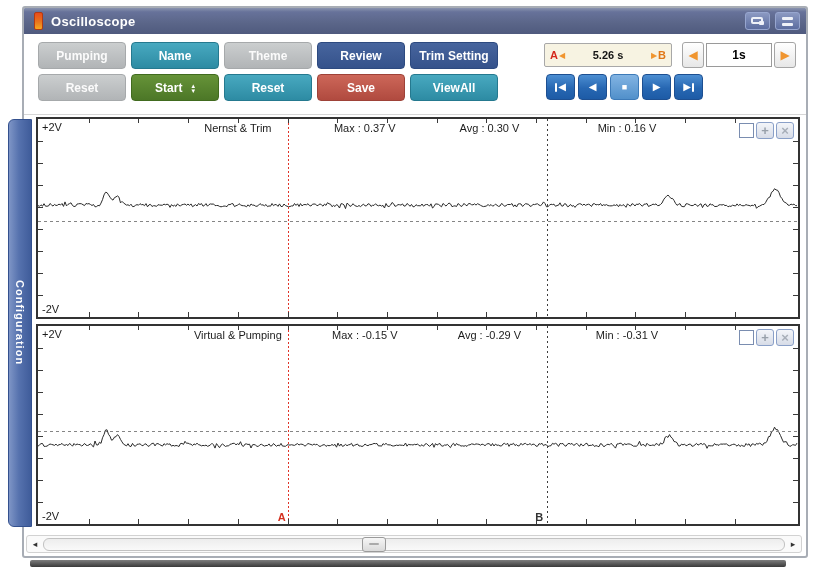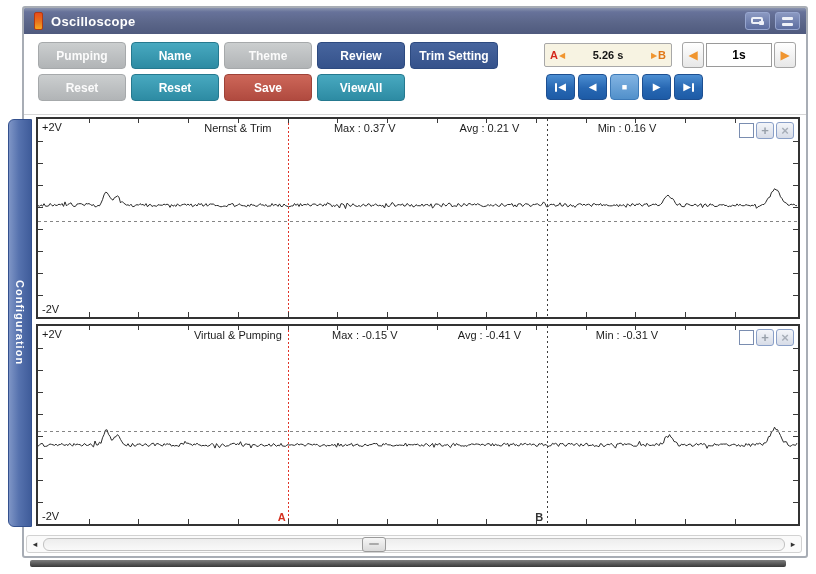--- a/index.html
+++ b/index.html
@@ -125,20 +125,27 @@
 
   <div class="toolbar">
     <div class="btn-grid">
       <button class="tbtn gray">Pumping</button>
       <button class="tbtn teal">Name</button>
       <button class="tbtn gray">Theme</button>
       <button class="tbtn navy">Review</button>
       <button class="tbtn navy">Trim Setting</button>
 
       <button class="tbtn gray">Reset</button>
+      <button class="tbtn green">
+        <span>Start</span>
+        <span class="start-spin">
+          <span>▴</span>
+          <span>▾</span>
+        </span>
+      </button>
       <button class="tbtn teal">Reset</button>
       <button class="tbtn red">Save</button>
       <button class="tbtn teal">ViewAll</button>
     </div>
 
     <div class="right-controls">
       <div class="ab-row">
         <div class="ab-box">
           <span class="grp">
             <span class="a-lbl">A</span>
@@ -185,21 +192,21 @@
         <svg class="wave" xmlns="http://www.w3.org/2000/svg" preserveAspectRatio="none" viewBox="0 0 760 198">
             <path d="M0.0,86.6 L1.5,87.3 L3.0,85.8 L4.5,87.2 L6.0,84.7 L7.5,87.2 L9.0,87.2 L10.5,87.0 L12.0,84.5 L13.5,85.9 L15.0,87.1 L16.5,85.4 L18.0,86.5 L19.5,86.2 L21.0,85.1 L22.5,86.0 L24.0,84.5 L25.5,87.4 L27.0,82.9 L28.5,86.9 L30.0,85.4 L31.5,84.6 L33.0,83.8 L34.5,86.5 L36.0,87.5 L37.5,87.3 L39.0,85.1 L40.5,84.8 L42.0,84.6 L43.5,84.8 L45.0,85.7 L46.5,86.6 L48.0,84.5 L49.5,84.9 L51.0,84.6 L52.5,85.5 L54.0,86.5 L55.5,85.5 L57.0,87.8 L58.5,87.6 L60.0,86.4 L61.5,86.8 L63.0,84.1 L64.5,80.7 L66.0,75.9 L67.5,73.3 L69.0,73.6 L70.5,75.8 L72.0,78.2 L73.5,80.2 L75.0,81.1 L76.5,78.6 L78.0,77.9 L79.5,76.9 L81.0,78.2 L82.5,83.9 L84.0,82.4 L85.5,83.9 L87.0,85.0 L88.5,86.1 L90.0,85.8 L91.5,86.7 L93.0,85.2 L94.5,87.6 L96.0,87.5 L97.5,86.3 L99.0,85.6 L100.5,86.2 L102.0,84.7 L103.5,85.7 L105.0,85.5 L106.5,86.7 L108.0,84.6 L109.5,87.8 L111.0,85.8 L112.5,85.4 L114.0,87.5 L115.5,86.7 L117.0,86.8 L118.5,87.4 L120.0,85.7 L121.5,86.0 L123.0,86.2 L124.5,86.2 L126.0,85.1 L127.5,85.8 L129.0,85.2 L130.5,85.7 L132.0,88.4 L133.5,85.6 L135.0,87.2 L136.5,86.2 L138.0,87.4 L139.5,84.8 L141.0,86.6 L142.5,86.8 L144.0,85.7 L145.5,85.4 L147.0,85.0 L148.5,86.3 L150.0,85.0 L151.5,86.4 L153.0,84.9 L154.5,87.7 L156.0,86.7 L157.5,85.6 L159.0,87.0 L160.5,84.5 L162.0,85.6 L163.5,84.6 L165.0,87.2 L166.5,86.4 L168.0,84.6 L169.5,87.2 L171.0,85.6 L172.5,84.9 L174.0,85.2 L175.5,84.9 L177.0,86.6 L178.5,86.5 L180.0,86.5 L181.5,87.4 L183.0,87.8 L184.5,87.5 L186.0,87.0 L187.5,87.2 L189.0,87.6 L190.5,85.4 L192.0,85.7 L193.5,84.7 L195.0,84.7 L196.5,87.6 L198.0,86.7 L199.5,86.3 L201.0,84.7 L202.5,85.8 L204.0,86.6 L205.5,86.7 L207.0,86.9 L208.5,87.8 L210.0,85.8 L211.5,87.4 L213.0,85.0 L214.5,86.1 L216.0,86.1 L217.5,87.1 L219.0,87.3 L220.5,86.3 L222.0,84.6 L223.5,85.9 L225.0,85.9 L226.5,86.8 L228.0,85.5 L229.5,87.6 L231.0,86.9 L232.5,87.2 L234.0,84.5 L235.5,86.7 L237.0,85.5 L238.5,85.7 L240.0,87.4 L241.5,84.9 L243.0,87.5 L244.5,87.5 L246.0,85.0 L247.5,86.6 L249.0,87.2 L250.5,87.8 L252.0,87.5 L253.5,86.9 L255.0,87.0 L256.5,84.5 L258.0,86.4 L259.5,84.8 L261.0,87.5 L262.5,84.6 L264.0,86.9 L265.5,85.7 L267.0,85.5 L268.5,85.8 L270.0,84.7 L271.5,86.6 L273.0,87.0 L274.5,85.2 L276.0,85.0 L277.5,85.1 L279.0,86.8 L280.5,86.0 L282.0,84.9 L283.5,85.8 L285.0,87.2 L286.5,85.1 L288.0,86.4 L289.5,83.7 L291.0,84.8 L292.5,85.2 L294.0,87.7 L295.5,86.4 L297.0,87.5 L298.5,85.6 L300.0,86.5 L301.5,89.0 L303.0,84.7 L304.5,84.9 L306.0,85.9 L307.5,89.6 L309.0,84.2 L310.5,85.3 L312.0,87.4 L313.5,86.7 L315.0,84.7 L316.5,86.4 L318.0,87.1 L319.5,87.5 L321.0,86.5 L322.5,87.6 L324.0,86.3 L325.5,85.1 L327.0,86.9 L328.5,86.8 L330.0,84.8 L331.5,85.1 L333.0,87.4 L334.5,86.3 L336.0,86.4 L337.5,84.8 L339.0,86.2 L340.5,86.8 L342.0,86.1 L343.5,87.1 L345.0,86.4 L346.5,89.0 L348.0,84.5 L349.5,87.1 L351.0,87.6 L352.5,86.2 L354.0,83.5 L355.5,84.6 L357.0,87.3 L358.5,86.8 L360.0,85.6 L361.5,85.7 L363.0,86.1 L364.5,84.9 L366.0,87.1 L367.5,86.9 L369.0,84.5 L370.5,85.6 L372.0,87.3 L373.5,85.4 L375.0,87.8 L376.5,87.6 L378.0,85.7 L379.5,86.7 L381.0,86.7 L382.5,86.9 L384.0,85.0 L385.5,87.2 L387.0,85.9 L388.5,85.5 L390.0,85.7 L391.5,87.2 L393.0,84.8 L394.5,89.0 L396.0,87.6 L397.5,84.9 L399.0,85.0 L400.5,85.4 L402.0,86.6 L403.5,87.8 L405.0,84.5 L406.5,85.7 L408.0,87.1 L409.5,85.4 L411.0,84.0 L412.5,84.9 L414.0,87.7 L415.5,87.1 L417.0,86.8 L418.5,87.5 L420.0,84.6 L421.5,85.5 L423.0,87.5 L424.5,86.7 L426.0,84.4 L427.5,86.0 L429.0,86.8 L430.5,84.6 L432.0,84.6 L433.5,85.7 L435.0,85.9 L436.5,84.8 L438.0,86.1 L439.5,84.7 L441.0,85.4 L442.5,86.3 L444.0,87.1 L445.5,87.6 L447.0,87.3 L448.5,87.1 L450.0,85.4 L451.5,86.9 L453.0,85.5 L454.5,87.1 L456.0,86.6 L457.5,85.1 L459.0,86.3 L460.5,87.4 L462.0,87.0 L463.5,84.5 L465.0,85.5 L466.5,87.3 L468.0,86.7 L469.5,85.5 L471.0,85.5 L472.5,85.5 L474.0,84.6 L475.5,87.6 L477.0,85.9 L478.5,88.0 L480.0,85.1 L481.5,84.7 L483.0,85.0 L484.5,87.4 L486.0,86.2 L487.5,84.6 L489.0,85.0 L490.5,85.3 L492.0,87.3 L493.5,87.1 L495.0,85.3 L496.5,85.6 L498.0,85.1 L499.5,84.8 L501.0,86.1 L502.5,86.6 L504.0,85.4 L505.5,82.9 L507.0,84.5 L508.5,87.8 L510.0,87.6 L511.5,86.2 L513.0,85.2 L514.5,85.6 L516.0,85.2 L517.5,87.3 L519.0,86.5 L520.5,86.2 L522.0,83.8 L523.5,86.9 L525.0,87.1 L526.5,84.7 L528.0,85.1 L529.5,87.7 L531.0,87.2 L532.5,85.4 L534.0,87.3 L535.5,86.5 L537.0,88.4 L538.5,86.4 L540.0,85.3 L541.5,84.7 L543.0,85.0 L544.5,86.3 L546.0,85.1 L547.5,86.4 L549.0,85.6 L550.5,85.2 L552.0,85.9 L553.5,87.5 L555.0,84.9 L556.5,84.7 L558.0,85.9 L559.5,85.5 L561.0,86.0 L562.5,84.5 L564.0,86.8 L565.5,85.7 L567.0,86.3 L568.5,85.6 L570.0,86.6 L571.5,86.8 L573.0,86.9 L574.5,86.7 L576.0,85.9 L577.5,86.5 L579.0,85.5 L580.5,87.7 L582.0,85.5 L583.5,87.1 L585.0,85.6 L586.5,86.5 L588.0,88.3 L589.5,84.8 L591.0,86.3 L592.5,87.1 L594.0,84.7 L595.5,85.3 L597.0,87.0 L598.5,85.1 L600.0,85.5 L601.5,84.5 L603.0,86.2 L604.5,87.2 L606.0,85.2 L607.5,85.1 L609.0,84.5 L610.5,87.5 L612.0,86.7 L613.5,86.1 L615.0,85.1 L616.5,85.6 L618.0,84.9 L619.5,86.6 L621.0,86.5 L622.5,85.5 L624.0,84.0 L625.5,80.9 L627.0,78.7 L628.5,77.4 L630.0,76.0 L631.5,77.7 L633.0,79.5 L634.5,79.4 L636.0,81.4 L637.5,84.3 L639.0,86.3 L640.5,85.4 L642.0,84.6 L643.5,87.3 L645.0,87.7 L646.5,87.6 L648.0,84.8 L649.5,84.8 L651.0,85.5 L652.5,86.3 L654.0,86.7 L655.5,86.3 L657.0,85.0 L658.5,86.2 L660.0,87.4 L661.5,85.5 L663.0,84.8 L664.5,88.6 L666.0,85.8 L667.5,84.9 L669.0,87.4 L670.5,87.1 L672.0,84.8 L673.5,85.8 L675.0,85.7 L676.5,87.5 L678.0,87.5 L679.5,87.2 L681.0,85.9 L682.5,85.7 L684.0,86.0 L685.5,85.5 L687.0,86.6 L688.5,86.3 L690.0,87.8 L691.5,87.1 L693.0,87.4 L694.5,86.2 L696.0,86.6 L697.5,87.0 L699.0,84.9 L700.5,86.6 L702.0,85.3 L703.5,86.5 L705.0,86.8 L706.5,86.6 L708.0,85.6 L709.5,86.2 L711.0,86.4 L712.5,87.0 L714.0,86.2 L715.5,86.6 L717.0,85.2 L718.5,89.3 L720.0,87.7 L721.5,87.2 L723.0,86.3 L724.5,85.5 L726.0,85.5 L727.5,83.7 L729.0,80.9 L730.5,78.6 L732.0,78.0 L733.5,73.3 L735.0,72.3 L736.5,69.7 L738.0,70.9 L739.5,71.2 L741.0,73.6 L742.5,77.8 L744.0,79.5 L745.5,82.5 L747.0,83.4 L748.5,84.2 L750.0,86.1 L751.5,86.3 L753.0,85.1 L754.5,85.7 L756.0,85.1 L757.5,86.6 L759.0,86.7 " fill="none" stroke="#2b2b2b" stroke-width="1"></path>
           </svg>
         <div class="refline" style="top: 51.5%;"></div>
         <div class="cursor a" style="left: 32.85%;"></div>
         <div class="cursor b" style="left: 67%;"></div>
         <span class="ylab top">+2V</span>
         <span class="ylab bottom">-2V</span>
         <span class="ch-title">Nernst &amp; Trim</span>
         <span class="stat max">Max : 0.37 V</span>
-        <span class="stat avg">Avg : 0.21 V</span>
+        <span class="stat avg">Avg : 0.30 V</span>
         <span class="stat min">Min : 0.16 V</span>
         <div class="ch-controls">
           <span class="chk"></span>
           <button class="mini">+</button>
           <button class="mini close">×</button>
         </div>
       <div class="xtick" style="left: 6.67%;"></div>
           <div class="xtick top" style="left: 6.67%;"></div>
           <div class="xtick" style="left: 13.21%;"></div>
           <div class="xtick top" style="left: 13.21%;"></div>
@@ -249,21 +256,21 @@
         <svg class="wave" xmlns="http://www.w3.org/2000/svg" preserveAspectRatio="none" viewBox="0 0 760 198">
             <path d="M0.0,120.2 L1.5,118.9 L3.0,117.6 L4.5,117.5 L6.0,120.3 L7.5,120.4 L9.0,120.1 L10.5,119.0 L12.0,118.0 L13.5,118.4 L15.0,118.8 L16.5,119.4 L18.0,118.1 L19.5,119.7 L21.0,118.7 L22.5,118.5 L24.0,117.4 L25.5,119.1 L27.0,119.3 L28.5,118.5 L30.0,119.5 L31.5,117.5 L33.0,118.6 L34.5,120.2 L36.0,117.5 L37.5,119.1 L39.0,118.0 L40.5,118.5 L42.0,118.6 L43.5,119.9 L45.0,119.3 L46.5,117.4 L48.0,119.1 L49.5,119.5 L51.0,118.9 L52.5,117.7 L54.0,119.6 L55.5,120.9 L57.0,115.0 L58.5,118.9 L60.0,119.0 L61.5,116.2 L63.0,117.4 L64.5,111.8 L66.0,108.6 L67.5,104.1 L69.0,103.8 L70.5,108.3 L72.0,110.3 L73.5,114.2 L75.0,113.6 L76.5,111.0 L78.0,110.7 L79.5,108.6 L81.0,110.3 L82.5,113.4 L84.0,115.9 L85.5,118.1 L87.0,119.0 L88.5,119.9 L90.0,117.7 L91.5,120.2 L93.0,120.5 L94.5,117.4 L96.0,119.7 L97.5,120.2 L99.0,118.3 L100.5,118.2 L102.0,117.8 L103.5,119.2 L105.0,119.8 L106.5,118.1 L108.0,117.9 L109.5,119.7 L111.0,120.4 L112.5,118.6 L114.0,117.5 L115.5,117.2 L117.0,119.9 L118.5,117.7 L120.0,117.6 L121.5,118.5 L123.0,119.3 L124.5,120.1 L126.0,117.7 L127.5,118.9 L129.0,117.7 L130.5,118.3 L132.0,117.9 L133.5,120.2 L135.0,119.3 L136.5,120.0 L138.0,119.5 L139.5,119.8 L141.0,120.5 L142.5,117.5 L144.0,117.4 L145.5,118.4 L147.0,115.3 L148.5,117.3 L150.0,117.1 L151.5,117.9 L153.0,118.2 L154.5,119.6 L156.0,117.9 L157.5,118.8 L159.0,117.1 L160.5,118.7 L162.0,119.0 L163.5,119.9 L165.0,119.4 L166.5,119.7 L168.0,119.1 L169.5,120.3 L171.0,119.8 L172.5,118.8 L174.0,117.3 L175.5,118.8 L177.0,122.1 L178.5,117.6 L180.0,119.7 L181.5,121.7 L183.0,119.2 L184.5,118.0 L186.0,119.2 L187.5,120.5 L189.0,119.8 L190.5,120.0 L192.0,118.3 L193.5,118.0 L195.0,117.3 L196.5,117.4 L198.0,118.8 L199.5,117.7 L201.0,118.6 L202.5,115.7 L204.0,119.5 L205.5,120.4 L207.0,118.1 L208.5,117.9 L210.0,118.5 L211.5,118.2 L213.0,122.0 L214.5,118.8 L216.0,118.5 L217.5,119.1 L219.0,120.4 L220.5,120.3 L222.0,118.7 L223.5,118.3 L225.0,119.3 L226.5,120.1 L228.0,119.5 L229.5,119.5 L231.0,117.9 L232.5,120.1 L234.0,119.7 L235.5,117.5 L237.0,119.0 L238.5,120.3 L240.0,119.1 L241.5,119.8 L243.0,117.4 L244.5,120.1 L246.0,120.1 L247.5,120.4 L249.0,118.8 L250.5,118.9 L252.0,119.1 L253.5,118.7 L255.0,119.1 L256.5,119.4 L258.0,118.4 L259.5,117.6 L261.0,119.0 L262.5,118.2 L264.0,118.2 L265.5,118.9 L267.0,120.2 L268.5,118.9 L270.0,117.5 L271.5,118.0 L273.0,118.5 L274.5,119.1 L276.0,118.0 L277.5,118.8 L279.0,118.2 L280.5,119.7 L282.0,120.5 L283.5,119.7 L285.0,118.9 L286.5,118.6 L288.0,120.4 L289.5,119.4 L291.0,119.7 L292.5,119.5 L294.0,118.5 L295.5,119.4 L297.0,118.4 L298.5,121.2 L300.0,117.1 L301.5,120.1 L303.0,118.0 L304.5,120.4 L306.0,119.7 L307.5,118.4 L309.0,119.7 L310.5,118.8 L312.0,118.6 L313.5,117.3 L315.0,120.2 L316.5,119.3 L318.0,118.7 L319.5,118.0 L321.0,120.0 L322.5,119.9 L324.0,120.5 L325.5,119.8 L327.0,118.0 L328.5,119.2 L330.0,119.7 L331.5,118.7 L333.0,118.6 L334.5,118.1 L336.0,117.4 L337.5,117.7 L339.0,117.5 L340.5,120.0 L342.0,119.8 L343.5,120.2 L345.0,117.7 L346.5,118.6 L348.0,117.4 L349.5,118.7 L351.0,118.9 L352.5,118.9 L354.0,119.8 L355.5,120.0 L357.0,119.7 L358.5,119.1 L360.0,119.5 L361.5,119.0 L363.0,119.2 L364.5,119.3 L366.0,119.6 L367.5,117.0 L369.0,120.2 L370.5,118.3 L372.0,118.8 L373.5,118.7 L375.0,119.0 L376.5,118.3 L378.0,118.8 L379.5,117.9 L381.0,119.6 L382.5,119.9 L384.0,118.7 L385.5,120.3 L387.0,118.2 L388.5,117.6 L390.0,119.1 L391.5,120.3 L393.0,119.2 L394.5,117.4 L396.0,121.3 L397.5,117.6 L399.0,119.1 L400.5,118.1 L402.0,117.5 L403.5,119.9 L405.0,120.2 L406.5,119.0 L408.0,119.2 L409.5,118.4 L411.0,120.2 L412.5,121.6 L414.0,118.7 L415.5,117.3 L417.0,119.8 L418.5,117.5 L420.0,118.8 L421.5,119.0 L423.0,120.1 L424.5,119.8 L426.0,120.2 L427.5,119.6 L429.0,120.4 L430.5,118.8 L432.0,118.9 L433.5,117.9 L435.0,118.1 L436.5,118.6 L438.0,117.9 L439.5,118.1 L441.0,118.3 L442.5,119.2 L444.0,118.1 L445.5,118.6 L447.0,119.7 L448.5,118.3 L450.0,117.6 L451.5,117.8 L453.0,119.9 L454.5,117.5 L456.0,120.0 L457.5,118.1 L459.0,119.3 L460.5,119.1 L462.0,119.9 L463.5,120.0 L465.0,118.0 L466.5,117.2 L468.0,118.7 L469.5,117.2 L471.0,120.4 L472.5,118.1 L474.0,118.5 L475.5,117.3 L477.0,119.5 L478.5,118.6 L480.0,120.0 L481.5,119.6 L483.0,117.3 L484.5,119.0 L486.0,117.8 L487.5,117.3 L489.0,118.8 L490.5,118.5 L492.0,117.6 L493.5,119.0 L495.0,118.1 L496.5,118.4 L498.0,120.2 L499.5,120.2 L501.0,117.7 L502.5,118.2 L504.0,117.3 L505.5,119.7 L507.0,118.6 L508.5,118.9 L510.0,120.5 L511.5,119.9 L513.0,119.7 L514.5,117.3 L516.0,118.2 L517.5,117.3 L519.0,118.2 L520.5,120.4 L522.0,117.5 L523.5,117.7 L525.0,117.5 L526.5,119.6 L528.0,120.2 L529.5,118.1 L531.0,117.3 L532.5,118.2 L534.0,117.4 L535.5,119.3 L537.0,118.8 L538.5,117.1 L540.0,118.7 L541.5,120.4 L543.0,117.8 L544.5,119.6 L546.0,119.5 L547.5,117.6 L549.0,117.3 L550.5,119.9 L552.0,119.3 L553.5,119.4 L555.0,118.5 L556.5,120.5 L558.0,119.6 L559.5,120.2 L561.0,120.7 L562.5,117.6 L564.0,118.2 L565.5,120.5 L567.0,120.2 L568.5,118.7 L570.0,118.2 L571.5,118.9 L573.0,117.3 L574.5,118.6 L576.0,120.4 L577.5,122.1 L579.0,118.0 L580.5,117.8 L582.0,117.2 L583.5,117.4 L585.0,119.4 L586.5,117.6 L588.0,118.6 L589.5,118.0 L591.0,117.9 L592.5,118.3 L594.0,119.1 L595.5,120.2 L597.0,120.1 L598.5,120.3 L600.0,118.4 L601.5,115.3 L603.0,119.5 L604.5,118.6 L606.0,118.7 L607.5,120.4 L609.0,117.3 L610.5,118.8 L612.0,119.5 L613.5,119.4 L615.0,118.9 L616.5,119.7 L618.0,117.5 L619.5,118.1 L621.0,119.7 L622.5,116.9 L624.0,118.1 L625.5,117.0 L627.0,111.4 L628.5,110.5 L630.0,111.4 L631.5,108.6 L633.0,111.2 L634.5,112.4 L636.0,115.5 L637.5,115.8 L639.0,116.7 L640.5,119.9 L642.0,120.0 L643.5,118.1 L645.0,118.9 L646.5,118.1 L648.0,119.8 L649.5,119.2 L651.0,118.2 L652.5,118.1 L654.0,120.3 L655.5,119.9 L657.0,118.8 L658.5,117.4 L660.0,119.1 L661.5,118.3 L663.0,117.3 L664.5,118.6 L666.0,117.6 L667.5,118.6 L669.0,122.3 L670.5,119.4 L672.0,119.9 L673.5,119.8 L675.0,119.9 L676.5,117.5 L678.0,118.9 L679.5,118.7 L681.0,119.4 L682.5,117.9 L684.0,118.2 L685.5,118.0 L687.0,118.1 L688.5,117.9 L690.0,119.2 L691.5,119.8 L693.0,119.1 L694.5,118.5 L696.0,118.1 L697.5,118.8 L699.0,120.2 L700.5,118.5 L702.0,120.5 L703.5,119.3 L705.0,120.0 L706.5,120.4 L708.0,117.5 L709.5,119.1 L711.0,117.8 L712.5,120.5 L714.0,118.0 L715.5,117.9 L717.0,119.4 L718.5,117.4 L720.0,118.2 L721.5,117.2 L723.0,117.9 L724.5,119.4 L726.0,116.9 L727.5,117.0 L729.0,115.2 L730.5,110.7 L732.0,110.4 L733.5,105.9 L735.0,104.9 L736.5,101.2 L738.0,103.7 L739.5,103.6 L741.0,106.5 L742.5,109.5 L744.0,113.0 L745.5,116.2 L747.0,115.7 L748.5,115.8 L750.0,119.1 L751.5,120.0 L753.0,120.2 L754.5,118.7 L756.0,118.9 L757.5,119.4 L759.0,117.1 " fill="none" stroke="#2b2b2b" stroke-width="1"></path>
           </svg>
         <div class="refline" style="top: 53%;"></div>
         <div class="cursor a" style="left: 32.85%;"></div>
         <div class="cursor b" style="left: 67%;"></div>
         <span class="ylab top">+2V</span>
         <span class="ylab bottom">-2V</span>
         <span class="ch-title">Virtual &amp; Pumping</span>
         <span class="stat max">Max : -0.15 V</span>
-        <span class="stat avg">Avg : -0.41 V</span>
+        <span class="stat avg">Avg : -0.29 V</span>
         <span class="stat min">Min : -0.31 V</span>
         <div class="ch-controls">
           <span class="chk"></span>
           <button class="mini">+</button>
           <button class="mini close">×</button>
         </div>
         <span class="cur-lab a" style="left: calc(32.85% - 10px);">A</span>
         <span class="cur-lab b" style="left: calc(67% - 12px);">B</span>
       <div class="xtick" style="left: 6.67%;"></div>
           <div class="xtick top" style="left: 6.67%;"></div>

